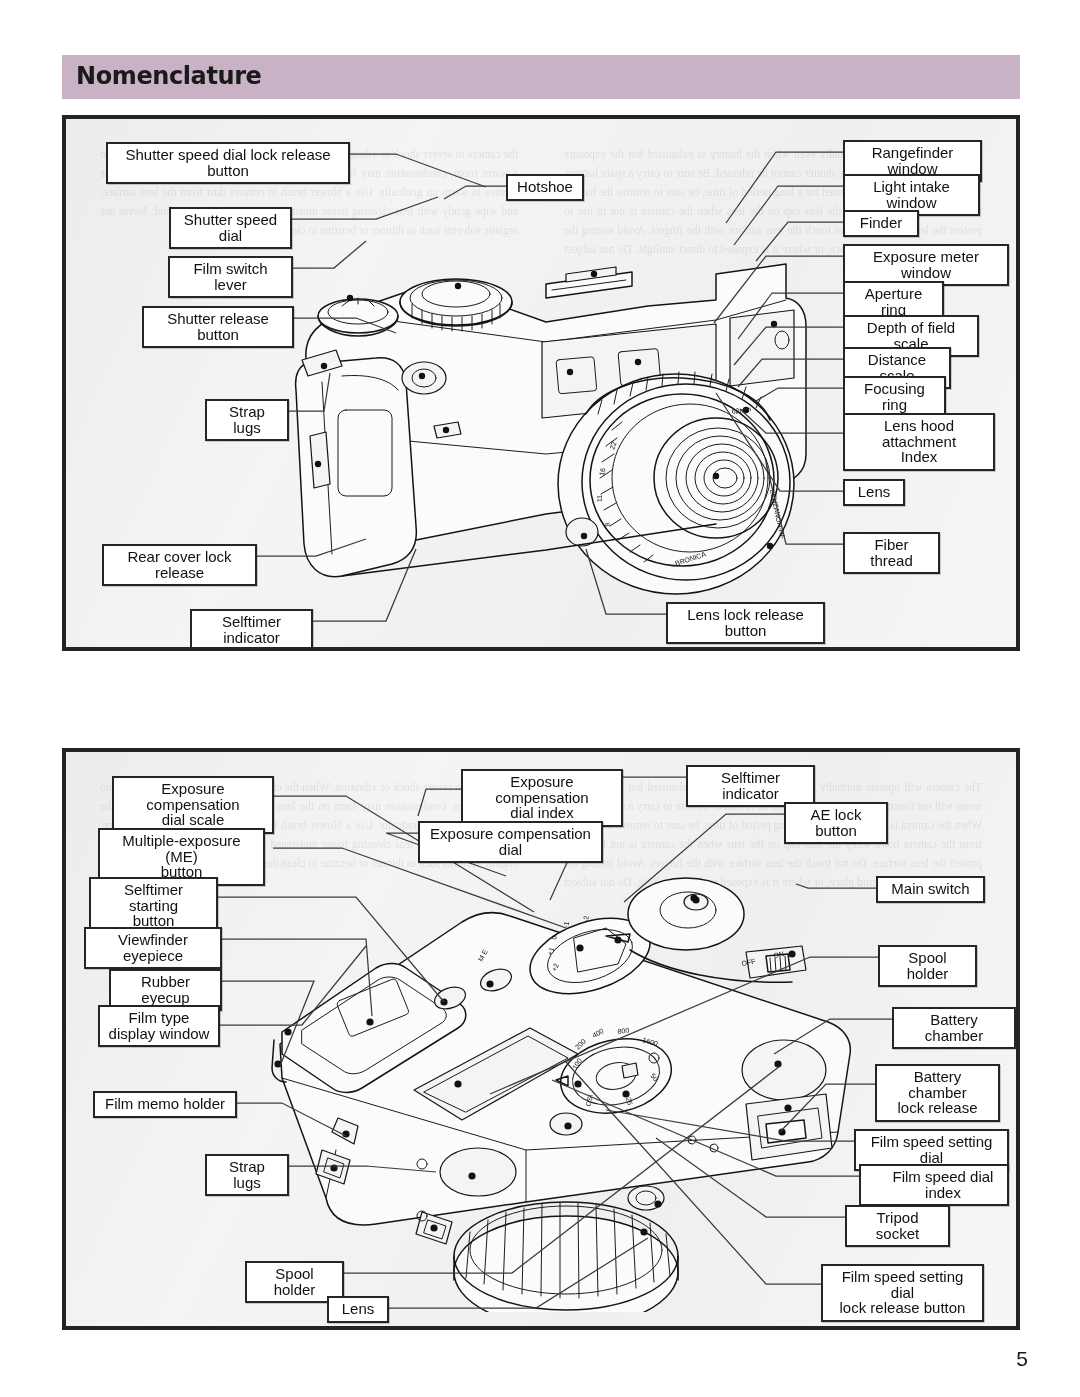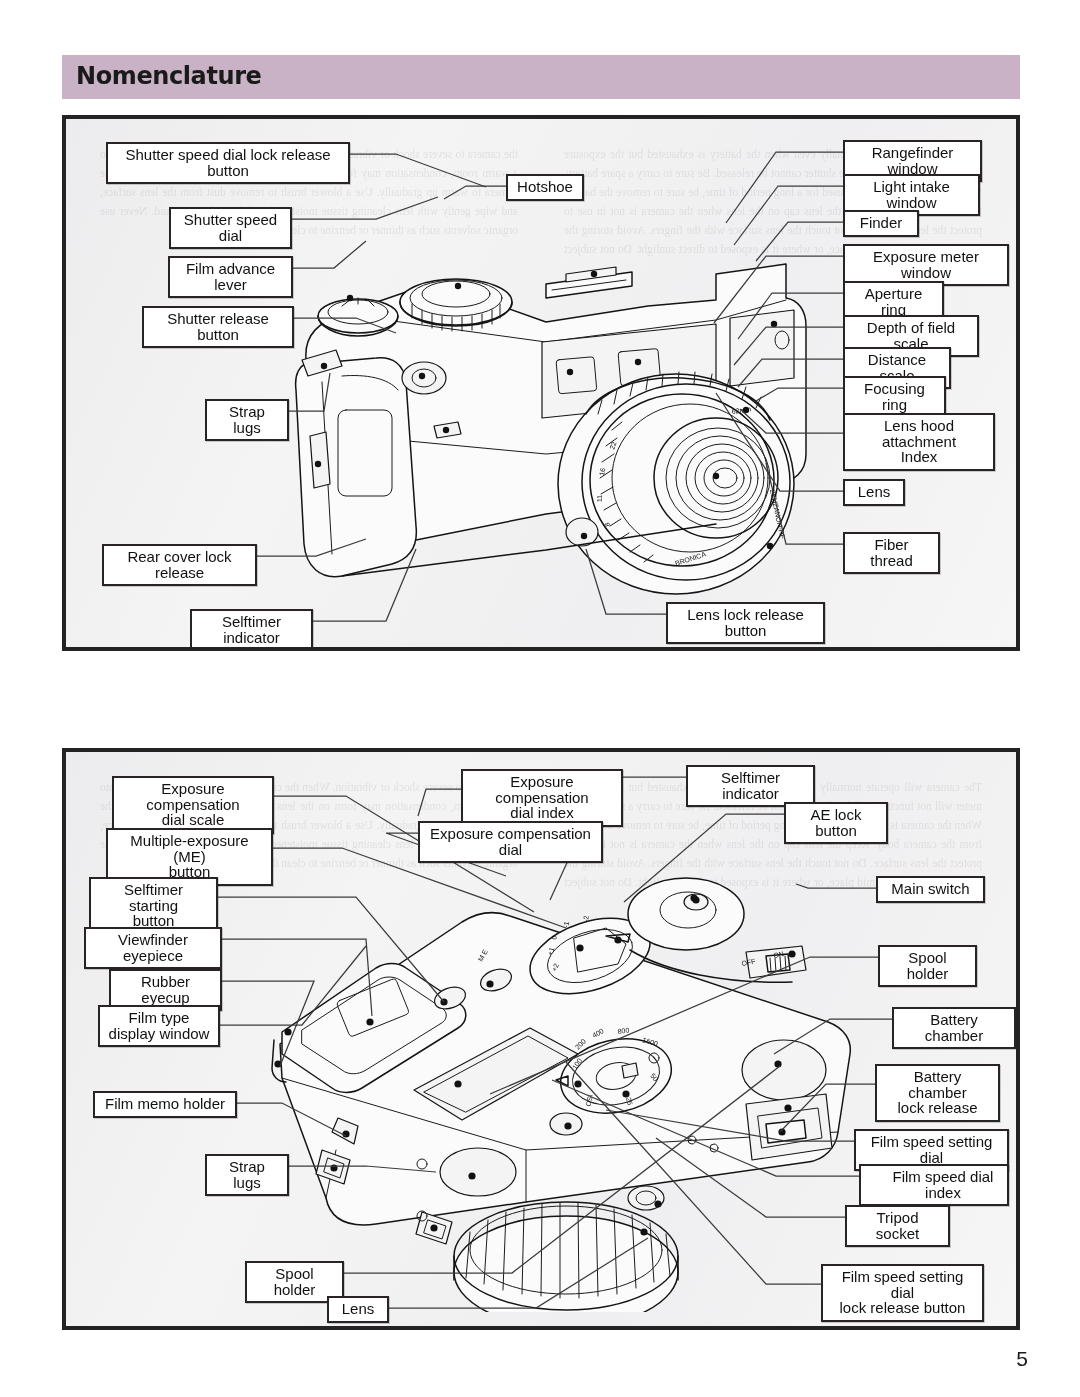--- a/index.html
+++ b/index.html
@@ -287,21 +287,21 @@
     <polyline points="777,208 700,208 668,246"></polyline>
     <polyline points="777,240 696,240 672,268"></polyline>
     <polyline points="777,269 712,269 690,282"></polyline>
     <polyline points="777,314 700,314 674,290"></polyline>
     <polyline points="777,372 714,372 650,274"></polyline>
     <polyline points="777,425 720,425 700,344"></polyline>
   </svg>
 
   <div class="callout" style="left:40px;top:23px;width:244px;"><span>Shutter speed dial lock release button</span></div>
   <div class="callout" style="left:103px;top:88px;width:123px;"><span>Shutter speed dial</span></div>
-  <div class="callout" style="left:102px;top:137px;width:125px;"><span>Film advance lever</span></div>
+  <div class="callout" style="left:102px;top:137px;width:125px;"><span>Film switch lever</span></div>
   <div class="callout" style="left:76px;top:187px;width:152px;"><span>Shutter release button</span></div>
   <div class="callout" style="left:139px;top:280px;width:84px;"><span>Strap lugs</span></div>
   <div class="callout" style="left:36px;top:425px;width:155px;"><span>Rear cover lock release</span></div>
   <div class="callout" style="left:124px;top:490px;width:123px;"><span>Selftimer indicator</span></div>
 
   <div class="callout" style="left:440px;top:55px;width:78px;"><span>Hotshoe</span></div>
   <div class="callout" style="left:600px;top:483px;width:159px;"><span>Lens lock release button</span></div>
 
   <div class="callout" style="left:777px;top:21px;width:139px;"><span>Rangefinder window</span></div>
   <div class="callout" style="left:777px;top:55px;width:137px;"><span>Light intake window</span></div>
@@ -491,21 +491,21 @@
     <polyline points="826,267 764,267 708,302"></polyline>
     <polyline points="809,332 760,332 714,380"></polyline>
     <polyline points="788,389 720,389 540,358"></polyline>
     <polyline points="793,424 710,424 486,328"></polyline>
     <polyline points="779,465 700,465 590,386"></polyline>
     <polyline points="755,532 700,532 500,310"></polyline>
   </svg>
 
   <div class="callout" style="left:46px;top:24px;width:162px;"><span>Exposure compensation
 dial scale</span></div>
-  <div class="callout" style="left:40px;top:76px;width:167px;"><span>Multiple-exposure (ME)
+  <div class="callout" style="left:32px;top:76px;width:167px;"><span>Multiple-exposure (ME)
 button</span></div>
   <div class="callout" style="left:23px;top:125px;width:129px;"><span>Selftimer starting
 button</span></div>
   <div class="callout" style="left:18px;top:175px;width:138px;"><span>Viewfinder eyepiece</span></div>
   <div class="callout" style="left:43px;top:217px;width:113px;"><span>Rubber eyecup</span></div>
   <div class="callout" style="left:32px;top:253px;width:122px;"><span>Film type
 display window</span></div>
   <div class="callout" style="left:27px;top:339px;width:144px;"><span>Film memo holder</span></div>
   <div class="callout" style="left:139px;top:402px;width:84px;"><span>Strap lugs</span></div>
   <div class="callout" style="left:179px;top:509px;width:99px;"><span>Spool holder</span></div>

